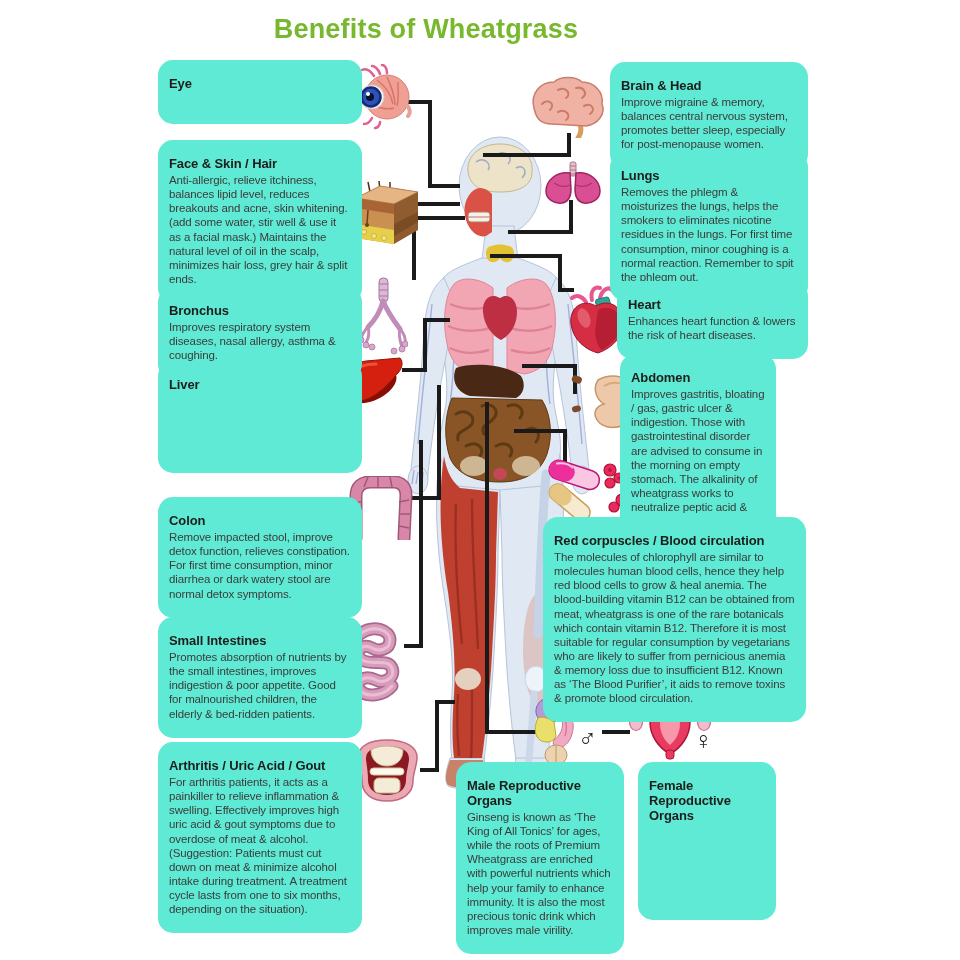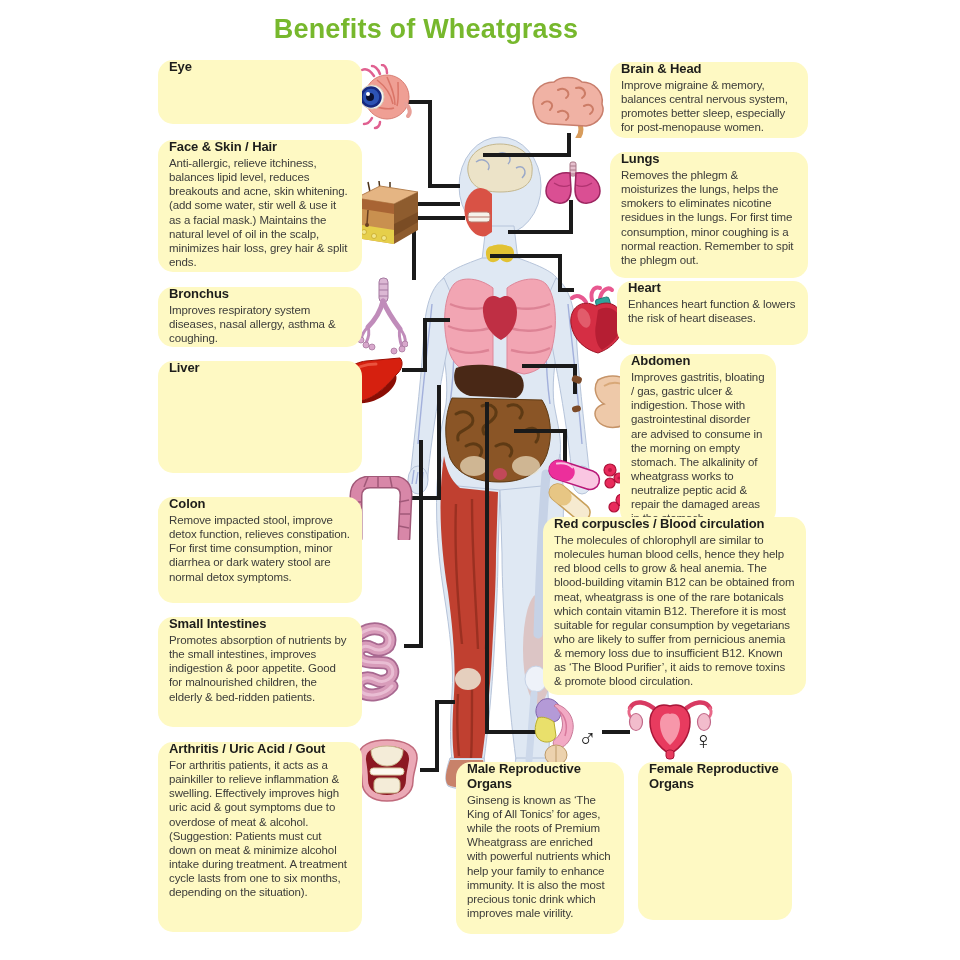--- a/index.html
+++ b/index.html
@@ -1,20 +1,20 @@
 <!DOCTYPE html>
 <html><head>
 <meta charset="utf-8">
 <style>
   html,body{margin:0;padding:0;background:#ffffff;}
   .canvas{position:relative;width:960px;height:960px;background:#ffffff;overflow:hidden;
           font-family:"Liberation Sans","DejaVu Sans",sans-serif;}
   .title{position:absolute;left:0;top:14px;width:852px;text-align:center;margin:0;
          font-size:27px;font-weight:bold;color:#77b82d;letter-spacing:.2px;}
-  .box{position:absolute;background:#fef9c3;border-radius:15px;padding:0 11px;box-sizing:border-box;}
+  .box{position:absolute;background:#5eead4;border-radius:15px;padding:17px 11px;box-sizing:border-box;}
   .box h3{margin:0 0 1px 0;font-size:13px;line-height:1.15;color:#1d1d1b;font-weight:bold;letter-spacing:-.1px;}
   .box p{margin:0;font-size:11.5px;line-height:1.23;color:#3c3c3a;letter-spacing:-.12px;}
   .ln{position:absolute;background:#1a1a1a;display:block;}
   .icon{position:absolute;}
   .sym{position:absolute;font-size:25px;color:#1a1a1a;line-height:1;}
 </style>
 </head>
 <body>
 
 <div class="canvas">
@@ -386,17 +386,17 @@
   </section>
   <section class="box" style="left:543px;top:517px;width:263px;min-height:178px">
     <h3>Red corpuscles / Blood circulation</h3>
     <p>The molecules of chlorophyll are similar to molecules human blood cells, hence they help red blood cells to grow &amp; heal anemia. The blood-building vitamin B12 can be obtained from meat, wheatgrass is one of the rare botanicals which contain vitamin B12. Therefore it is most suitable for regular consumption by vegetarians who are likely to suffer from pernicious anemia &amp; memory loss due to insufficient B12. Known as ‘The Blood Purifier’, it aids to remove toxins &amp; promote blood circulation.</p>
   </section>
 
   <section class="box" style="left:456px;top:762px;width:168px;min-height:172px">
     <h3>Male Reproductive Organs</h3>
     <p>Ginseng is known as ‘The King of All Tonics’ for ages, while the roots of Premium Wheatgrass are enriched with powerful nutrients which help your family to enhance immunity. It is also the most precious tonic drink which improves male virility.</p>
   </section>
-  <section class="box" style="left:638px;top:762px;width:154px;min-height:158px">
+  <section class="box" style="left:638px;top:762px;width:138px;min-height:158px">
     <h3>Female Reproductive Organs</h3>
   </section>
 
 </div>
 
 </body></html>

